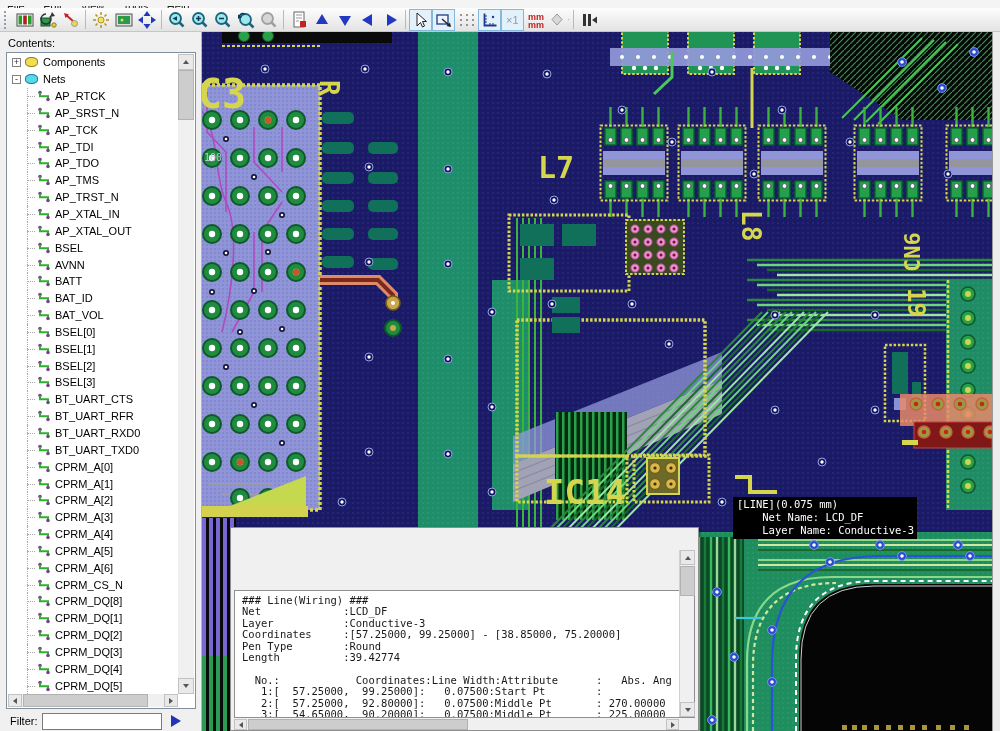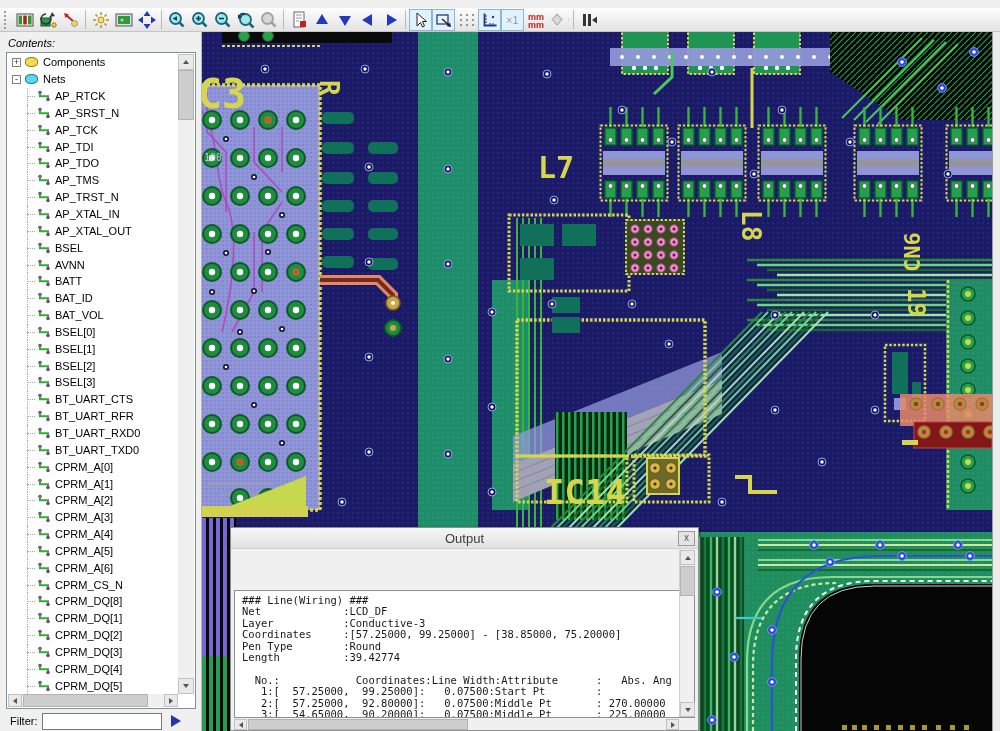--- a/index.html
+++ b/index.html
@@ -17,21 +17,21 @@
              background:linear-gradient(#fdfdfd,#e3e3e3); border-bottom:1px solid #c6c6c6;
              display:flex; align-items:center; padding:0 2px; }
   .tb-grip { width:5px; height:18px; border-left:2px dotted #8fa0b4; margin:0 4px 0 2px; }
   .tb-sep  { width:1px; height:19px; background:#b9b9b9; margin:0 3px; }
   .tb-btn  { width:23px; height:22px; display:flex; align-items:center; justify-content:center; border:1px solid transparent; }
   .tb-btn.boxed { border:1px solid #86b8dc; background:#e3f1fb; }
   .tb-btn svg { display:block; }
 
   
   #sidebar { position:absolute; left:0; top:32px; width:202px; height:699px; background:#f0f0f0; border-right:1px solid #b5b5b5; }
-  #contents-label { position:absolute; left:8px; top:5px; font-size:11px; color:#000;font-style:italic; }
+  #contents-label { position:absolute; left:8px; top:5px; font-size:11px; color:#000; }
   #tree-panel { position:absolute; left:6px; top:20px; width:190px; height:657px; background:#fff; border:1px solid #828f9c; }
   #tree-view { position:absolute; left:1px; top:1px; right:17px; bottom:14px; overflow:hidden; background:#fff; }
   .trow { display:flex; align-items:center; height:16.85px; font-size:11px; color:#000; white-space:nowrap; }
   .trow.parent { padding-left:4px; }
   .trow.net { padding-left:13px; }
   .expander { width:9px; height:9px; border:1px solid #808080; background:#fff; font-size:9px; line-height:7px;
               text-align:center; color:#333; margin-right:4px; flex:none; }
   .cyl { width:13px; height:10px; border-radius:6px / 4px; margin-right:5px; flex:none; }
   .cyl-y { background:#f2dc52; border:1px solid #97801f; }
   .cyl-c { background:#58d8ea; border:1px solid #1f7f97; }
@@ -79,20 +79,27 @@
   #output-pre { font-family:"DejaVu Sans Mono", monospace; font-size:10.5px; line-height:11.4px; color:#181818;
                 white-space:pre; padding:4px 0 0 7px; }
   #output-vscroll { top:22px; right:4px; bottom:13px; width:15px; background:#f0f0f0; border-left:1px solid #d0d0d0; position:absolute; }
   #output-hscroll { left:3px; right:19px; bottom:0; height:11px; background:#f0f0f0; position:absolute; }
 </style>
 </head>
 <body>
 
 <div id="app">
 
+  <div id="menubar">
+    <span class="mi"><i>File</i></span>
+    <span class="mi"><i>Edit</i></span>
+    <span class="mi"><i>View</i></span>
+    <span class="mi"><i>Tools</i></span>
+    <span class="mi"><i>Help</i></span>
+  </div>
 
   <div id="toolbar">
     <span class="tb-grip"></span>
     <span class="tb-btn">
         <svg width="20" height="20">
           <rect x="2" y="4" width="16" height="12" fill="#fff" stroke="#444"></rect>
           <rect x="3.5" y="5.5" width="3.6" height="9" fill="#2a9a2a"></rect>
           <rect x="8.2" y="5.5" width="3.6" height="9" fill="#b02020"></rect>
           <rect x="13" y="5.5" width="3.6" height="9" fill="#2a9a2a"></rect>
         </svg>
@@ -1169,26 +1176,27 @@
       <text class="silk" x="336" y="146" font-size="30">L7</text>
       <text class="silk" font-size="26" transform="translate(540,178) rotate(90)">L8</text>
       <text class="silk" font-size="22" transform="translate(718,240) rotate(-90)">CN6</text>
       <text class="silk" font-size="24" transform="translate(706,256) rotate(90)">19</text>
       <text class="silk" x="342" y="472" font-size="34">IC14</text>
     </g>
   </svg>
   </div>
   <div id="right-edge"></div>
 
+  <div id="tooltip">
+    <pre>[LINE](0.075 mm)
+    Net Name: LCD_DF
+    Layer Name: Conductive-3</pre>
+  </div>
 
   <div id="output-win">
-    <div id="output-title">
-      <span>Output</span>
-      <span id="output-close">x</span>
-    </div>
     <div id="output-body">
       <pre id="output-pre">### Line(Wiring) ###
 Net             :LCD_DF
 Layer           :Conductive-3
 Coordinates     :[57.25000, 99.25000] - [38.85000, 75.20000]
 Pen Type        :Round
 Length          :39.42774
 
   No.:            Coordinates:Line Width:Attribute      :   Abs. Ang
    1:[  57.25000,  99.25000]:   0.07500:Start Pt        :

